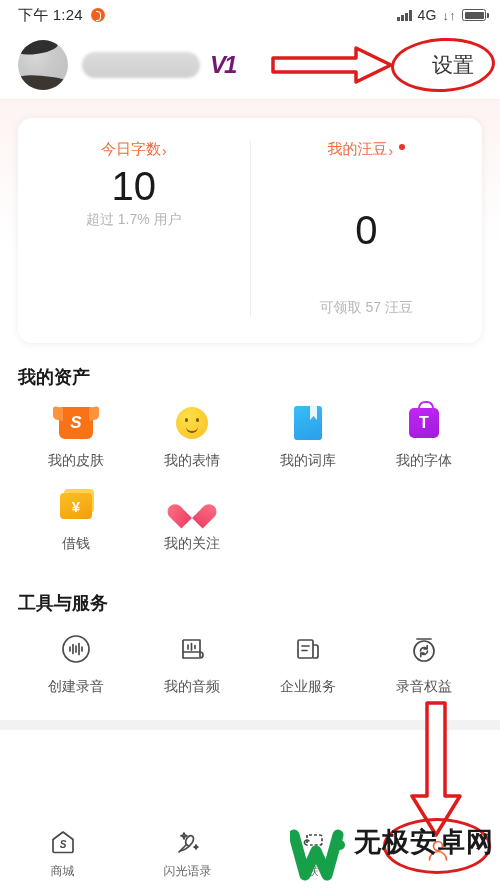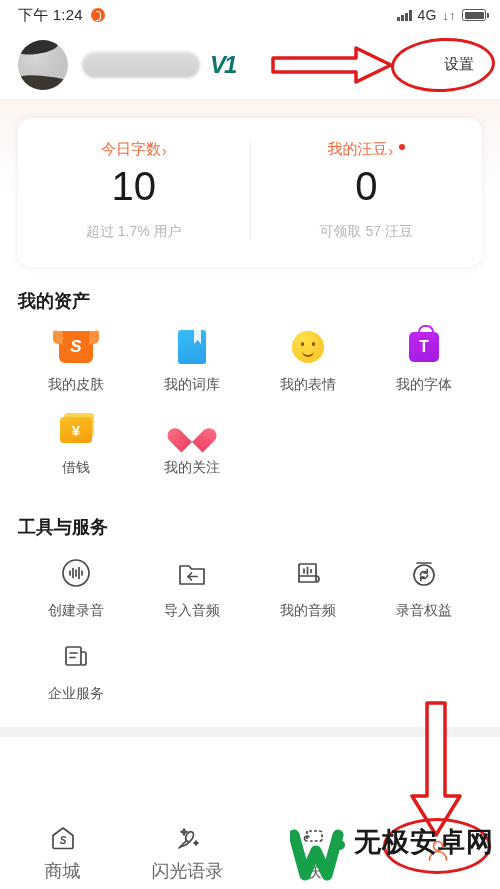--- a/index.html
+++ b/index.html
@@ -66,52 +66,52 @@
   .avatar::after{
     content:"";position:absolute;left:-4px;bottom:-2px;width:58px;height:16px;
     background:#3c3630;border-radius:45% 40% 0 0;transform:rotate(6deg);
   }
   .uname-blur{
     width:118px;height:26px;margin-left:14px;border-radius:13px;
     background:linear-gradient(180deg,#dcdcdc,#cfcfcf);
     filter:blur(1.6px);
   }
   .lvl-badge{
-    margin-left:10px;font-size:24px;font-weight:bold;color:#0f766e;
+    margin-left:10px;font-size:24px;font-weight:bold;color:#701a75;
     font-style:italic;line-height:1;letter-spacing:-2px;
   }
   .settings-btn{
-    margin-left:auto;font-size:15px;color:#333;padding:4px 8px;
+    margin-left:auto;font-size:21px;color:#333;padding:4px 8px;
   }
 
   
   .card-wrap{
     padding:18px 18px 0;
     background:linear-gradient(180deg,#fdf4f2 0%,#ffffff 60%);
   }
   .stat-card{
     background:#fff;border-radius:14px;
     box-shadow:0 1px 8px rgba(0,0,0,.07);
     display:flex;padding:22px 0 26px;
   }
   .stat-col{ flex:1;display:flex;flex-direction:column;align-items:center; }
-  .stat-col + .stat-col{ border-left:1px solid #f0eeee; }
+  .stat-col + .stat-col{ border-left:1px solid #f0eeee;gap:44px; }
   .stat-head{
     font-size:15px;color:#f06a3c;display:flex;align-items:flex-end;gap:1px;
   }
   .chev{ font-size:14px;color:#f06a3c; }
   .reddot{
     width:6px;height:6px;border-radius:50%;background:#e8322a;
     margin-left:5px;align-self:flex-start;margin-top:4px;
   }
   .stat-val{
     font-size:40px;font-weight:normal;color:#1a1a1a;line-height:1.15;
     margin:4px 0 2px;
   }
-  .stat-sub{ font-size:14px;color:#b5b5b5;margin-top:12px; }
+  .stat-sub{ font-size:14px;color:#b5b5b5; }
 
   
   .section{ padding:22px 18px 0; }
   .sec-title{ font-size:18px;font-weight:bold;color:#1a1a1a;margin-bottom:14px; }
   .grid{ display:flex;flex-wrap:wrap; }
   .cell{
     width:25%;display:flex;flex-direction:column;align-items:center;
     margin-bottom:16px;
   }
   .cell-icon{
@@ -210,21 +210,21 @@
 
   
   .nav-sep{ height:10px;background:#f2f2f2;margin-top:8px; }
   .bottom-nav{
     position:absolute;left:0;right:0;bottom:0;height:72px;background:#fff;
     display:flex;align-items:center;
   }
   .nav-item{
     flex:1;display:flex;flex-direction:column;align-items:center;gap:6px;
   }
-  .nav-label{ font-size:18px;color:#666;text-align:center; }
+  .nav-label{ font-size:12px;color:#666;text-align:center; }
 
   
   .anno{ position:absolute;pointer-events:none; }
   .ellipse-1{
     left:391px;top:38px;width:104px;height:54px;
     border:3px solid #e01b1b;border-radius:50%;
     transform:rotate(-3deg);
   }
   .ellipse-2{
     left:383px;top:818px;width:108px;height:56px;
@@ -298,30 +298,30 @@
       <div class="cell-icon">
         <div class="ic-shirt">
             <b>S</b>
           </div>
       </div>
       <div class="cell-label">我的皮肤</div>
     </div>
 
     <div class="cell">
       <div class="cell-icon">
+          <div class="ic-smile"></div>
+        </div>
+      <div class="cell-label">我的表情</div>
+    </div>
+
+    <div class="cell">
+      <div class="cell-icon">
           <div class="ic-book"></div>
         </div>
       <div class="cell-label">我的词库</div>
-    </div>
-
-    <div class="cell">
-      <div class="cell-icon">
-          <div class="ic-smile"></div>
-        </div>
-      <div class="cell-label">我的表情</div>
     </div>
 
     <div class="cell">
       <div class="cell-icon">
         <div class="ic-bag">
             <b>T</b>
           </div>
       </div>
       <div class="cell-label">我的字体</div>
     </div>
@@ -357,68 +357,58 @@
           <line x1="12" y1="16" x2="12" y2="20" stroke-linecap="round"></line>
           <line x1="15" y1="13.5" x2="15" y2="22.5" stroke-linecap="round"></line>
           <line x1="18" y1="15" x2="18" y2="21" stroke-linecap="round"></line>
           <line x1="21" y1="12.5" x2="21" y2="23.5" stroke-linecap="round"></line>
           <line x1="24" y1="16" x2="24" y2="20" stroke-linecap="round"></line>
         </svg>
       </div>
       <div class="cell-label">创建录音</div>
     </div>
 
-    <div class="cell">
-      <div class="cell-icon line-ic">
-        <svg width="36" height="36" viewBox="0 0 36 36" fill="none" stroke="#4a4a4a" stroke-width="1.7">
-          <path d="M6 11h9l2.5 3H30v15H6z" stroke-linejoin="round"></path>
-          <line x1="23" y1="21.5" x2="14" y2="21.5" stroke-linecap="round"></line>
-          <polyline points="17.5,18 14,21.5 17.5,25" stroke-linecap="round" stroke-linejoin="round"></polyline>
-        </svg>
-      </div>
-      <div class="cell-label">导入音频</div>
-    </div>
 
     <div class="cell">
       <div class="cell-icon line-ic">
         <svg width="36" height="36" viewBox="0 0 36 36" fill="none" stroke="#4a4a4a" stroke-width="1.7">
           <path d="M9 9h17v17" stroke-linejoin="round"></path>
           <path d="M9 9v18h17a3 3 0 0 0 0-6H9" stroke-linejoin="round"></path>
           <line x1="14" y1="14" x2="14" y2="18" stroke-linecap="round"></line>
           <line x1="17.5" y1="12.5" x2="17.5" y2="19" stroke-linecap="round"></line>
           <line x1="21" y1="14.5" x2="21" y2="17.5" stroke-linecap="round"></line>
         </svg>
       </div>
       <div class="cell-label">我的音频</div>
+    </div>
+
+    <div class="cell">
+      <div class="cell-icon line-ic">
+        <svg width="36" height="36" viewBox="0 0 36 36" fill="none" stroke="#4a4a4a" stroke-width="1.7">
+          <rect x="8" y="9" width="15" height="18" rx="1.5"></rect>
+          <path d="M23 14h3a2 2 0 0 1 2 2v9a2 2 0 0 1-2 2h-3" stroke-linejoin="round"></path>
+          <line x1="12" y1="15" x2="19" y2="15" stroke-linecap="round"></line>
+          <line x1="12" y1="19.5" x2="17" y2="19.5" stroke-linecap="round"></line>
+        </svg>
+      </div>
+      <div class="cell-label">企业服务</div>
     </div>
 
     <div class="cell">
       <div class="cell-icon line-ic">
         <svg width="36" height="36" viewBox="0 0 36 36" fill="none" stroke="#4a4a4a" stroke-width="1.7">
           <path d="M11 8h14" stroke-linecap="round"></path>
           <circle cx="18" cy="20" r="10"></circle>
           <path d="M14.5 20a3.5 3.5 0 0 1 6-2.4" stroke-linecap="round"></path>
           <path d="M21.5 20a3.5 3.5 0 0 1-6 2.4" stroke-linecap="round"></path>
           <polyline points="21.2,14.6 21.2,17.8 18,17.8" stroke-linecap="round" stroke-linejoin="round"></polyline>
           <polyline points="14.8,25.4 14.8,22.2 18,22.2" stroke-linecap="round" stroke-linejoin="round"></polyline>
         </svg>
       </div>
       <div class="cell-label">录音权益</div>
-    </div>
-
-    <div class="cell">
-      <div class="cell-icon line-ic">
-        <svg width="36" height="36" viewBox="0 0 36 36" fill="none" stroke="#4a4a4a" stroke-width="1.7">
-          <rect x="8" y="9" width="15" height="18" rx="1.5"></rect>
-          <path d="M23 14h3a2 2 0 0 1 2 2v9a2 2 0 0 1-2 2h-3" stroke-linejoin="round"></path>
-          <line x1="12" y1="15" x2="19" y2="15" stroke-linecap="round"></line>
-          <line x1="12" y1="19.5" x2="17" y2="19.5" stroke-linecap="round"></line>
-        </svg>
-      </div>
-      <div class="cell-label">企业服务</div>
     </div>
 
   </div>
 </div>
 
 <div class="nav-sep"></div>
 
 <div class="bottom-nav">
 
   <div class="nav-item">

